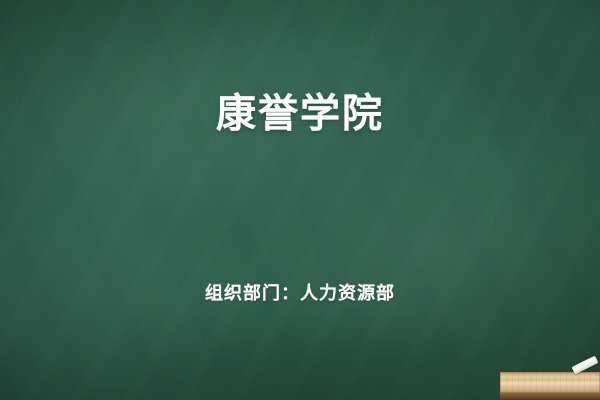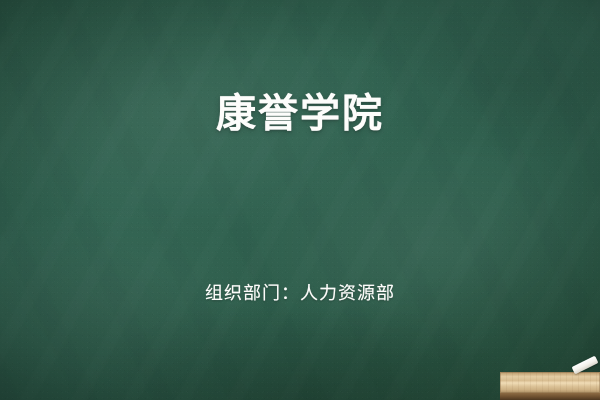--- a/index.html
+++ b/index.html
@@ -102,21 +102,21 @@
       0 2px 6px rgba(0,0,0,0.18);
     white-space: nowrap;
   }
 
   .subtitle {
     position: absolute;
     top: 278px;
     left: 0;
     right: 0;
     font-size: 18px;
-    font-weight: normal;
+    font-weight: bold;
     letter-spacing: 1px;
     color: #fcfcfa;
     text-shadow:
       0 0 1px rgba(255,255,255,0.4),
       0 1px 2px rgba(0,0,0,0.28);
     white-space: nowrap;
   }
 
   
   .chalk-ledge {

